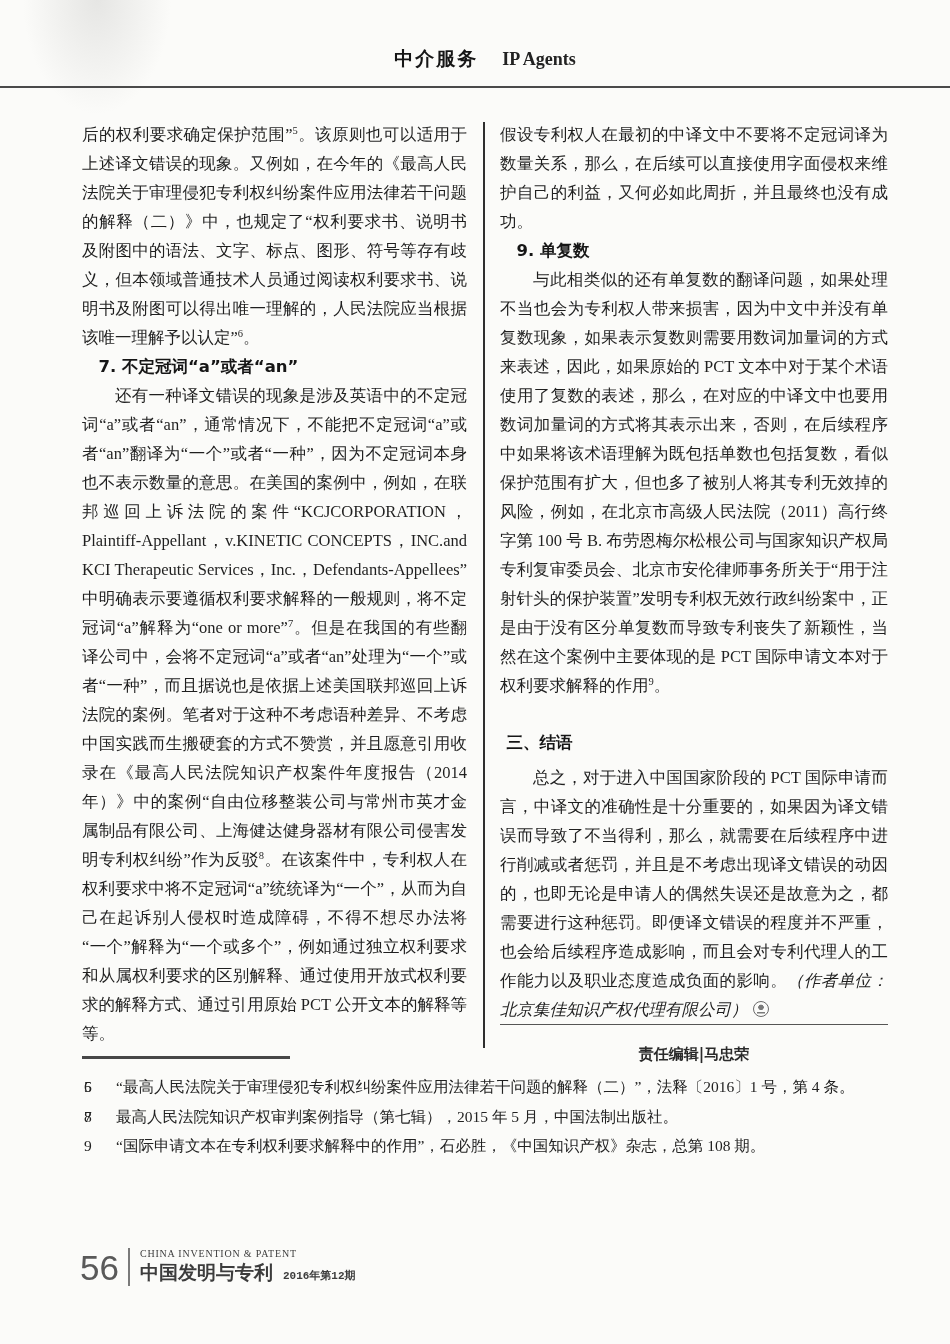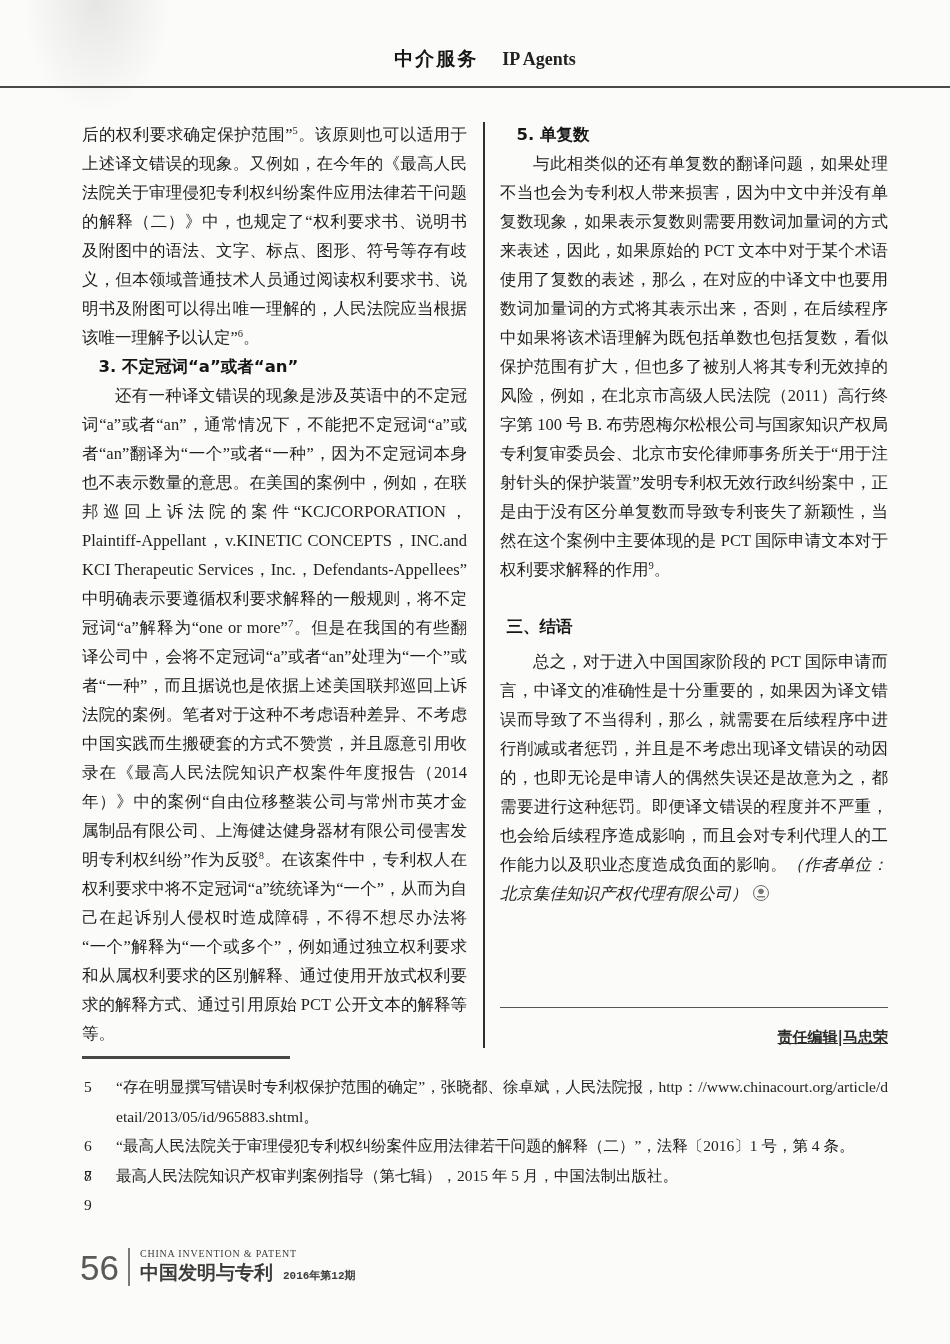--- a/index.html
+++ b/index.html
@@ -29,22 +29,22 @@
     font-family:"DejaVu Sans","Liberation Sans",sans-serif;color:#161616;}
   .section-heading{margin:28px 0 6px;font-weight:bold;font-size:16.5px;line-height:29px;text-indent:.4em;
     font-family:Liberation Sans, sans-serif;color:#161616;}
   sup{font-size:10.5px;line-height:0;}
   .kai{font-style:italic;}
   .end-mark{display:inline-block;width:14px;height:14px;border:1px solid #6a6a6a;border-radius:50%;
     vertical-align:-2px;margin-left:5px;
     background:
       radial-gradient(circle at 50% 38%, #7a7a7a 0 2.5px, rgba(0,0,0,0) 3px),
       linear-gradient(#7a7a7a,#7a7a7a) 50% 78%/8px 1.5px no-repeat;}
-  .editor-box{margin-top:auto;border-top:1.5px solid #555;padding-top:15px;text-align:right;
-    font-size:15px;font-weight:bold;font-family:"DejaVu Sans","Liberation Sans",sans-serif;color:#2a2a2a;text-decoration:underline;}
+  .editor-box{margin-top:auto;border-top:1.5px solid #555;padding-top:15px;text-align:center;
+    font-size:15px;font-weight:bold;font-family:"DejaVu Sans","Liberation Sans",sans-serif;color:#2a2a2a;}
   
   .footnotes{position:absolute;top:1056px;left:82px;width:806px;}
   .fn-rule{width:208px;height:3px;background:#474747;margin-bottom:13px;}
   .fn{position:relative;padding-left:34px;font-size:15.5px;line-height:29.5px;text-align:justify;
     word-break:break-all;margin:0;color:#222;}
   .fn-num{position:absolute;left:2px;top:0;}
   
   .pagefoot{position:absolute;left:80px;top:1248px;display:flex;align-items:center;}
   .pf-num{font-size:35px;color:#595959;font-family:"Liberation Sans","DejaVu Sans",sans-serif;line-height:1;}
   .pf-bar{width:2px;height:38px;background:#7a7a7a;margin:0 10px 0 9px;flex:none;}
@@ -60,42 +60,43 @@
 
   <div class="header">
     <span class="header-zh">中介服务</span>
     <span class="header-en">IP Agents</span>
   </div>
   <div class="header-rule"></div>
 
   <div class="columns">
     <div class="col col-left" id="left-col">
         <p class="para"><span>后的权利要求确定保护范围”</span><sup>5</sup><span>。该原则也可以适用于上述译文错误的现象。又例如，在今年的《最高人民法院关于审理侵犯专利权纠纷案件应用法律若干问题的解释（二）》中，也规定了“权利要求书、说明书及附图中的语法、文字、标点、图形、符号等存有歧义，但本领域普通技术人员通过阅读权利要求书、说明书及附图可以得出唯一理解的，人民法院应当根据该唯一理解予以认定”</span><sup>6</sup><span>。</span></p>
-        <h3 class="num-heading">3. 不定冠词“a”或者“an”</h3>
+        <h3 class="num-heading">7. 不定冠词“a”或者“an”</h3>
         <p class="para indent"><span>还有一种译文错误的现象是涉及英语中的不定冠词“a”或者“an”，通常情况下，不能把不定冠词“a”或者“an”翻译为“一个”或者“一种”，因为不定冠词本身也不表示数量的意思。在美国的案例中，例如，在联邦巡回上诉法院的案件“KCJCORPORATION，Plaintiff-Appellant，v.KINETIC CONCEPTS，INC.and KCI Therapeutic Services，Inc.，Defendants-Appellees”中明确表示要遵循权利要求解释的一般规则，将不定冠词“a”解释为“one or more”</span><sup>7</sup><span>。但是在我国的有些翻译公司中，会将不定冠词“a”或者“an”处理为“一个”或者“一种”，而且据说也是依据上述美国联邦巡回上诉法院的案例。笔者对于这种不考虑语种差异、不考虑中国实践而生搬硬套的方式不赞赏，并且愿意引用收录在《最高人民法院知识产权案件年度报告（2014年）》中的案例“自由位移整装公司与常州市英才金属制品有限公司、上海健达健身器材有限公司侵害发明专利权纠纷”作为反驳</span><sup>8</sup><span>。在该案件中，专利权人在权利要求中将不定冠词“a”统统译为“一个”，从而为自己在起诉别人侵权时造成障碍，不得不想尽办法将“一个”解释为“一个或多个”，例如通过独立权利要求和从属权利要求的区别解释、通过使用开放式权利要求的解释方式、通过引用原始 PCT 公开文本的解释等等。</span></p>
       </div>
     <div class="divider"></div>
     <div class="col col-right" id="right-col">
 
-        <h3 class="num-heading">5. 单复数</h3>
+      <p class="para"><span>假设专利权人在最初的中译文中不要将不定冠词译为数量关系，那么，在后续可以直接使用字面侵权来维护自己的利益，又何必如此周折，并且最终也没有成功。</span></p>
+        <h3 class="num-heading">9. 单复数</h3>
         <p class="para indent"><span>与此相类似的还有单复数的翻译问题，如果处理不当也会为专利权人带来损害，因为中文中并没有单复数现象，如果表示复数则需要用数词加量词的方式来表述，因此，如果原始的 PCT 文本中对于某个术语使用了复数的表述，那么，在对应的中译文中也要用数词加量词的方式将其表示出来，否则，在后续程序中如果将该术语理解为既包括单数也包括复数，看似保护范围有扩大，但也多了被别人将其专利无效掉的风险，例如，在北京市高级人民法院（2011）高行终字第 100 号 B. 布劳恩梅尔松根公司与国家知识产权局专利复审委员会、北京市安伦律师事务所关于“用于注射针头的保护装置”发明专利权无效行政纠纷案中，正是由于没有区分单复数而导致专利丧失了新颖性，当然在这个案例中主要体现的是 PCT 国际申请文本对于权利要求解释的作用</span><sup>9</sup><span>。</span></p>
         <h2 class="section-heading">三、结语</h2>
         <p class="para indent"><span>总之，对于进入中国国家阶段的 PCT 国际申请而言，中译文的准确性是十分重要的，如果因为译文错误而导致了不当得利，那么，就需要在后续程序中进行削减或者惩罚，并且是不考虑出现译文错误的动因的，也即无论是申请人的偶然失误还是故意为之，都需要进行这种惩罚。即便译文错误的程度并不严重，也会给后续程序造成影响，而且会对专利代理人的工作能力以及职业态度造成负面的影响。</span><span class="kai">（作者单位：北京集佳知识产权代理有限公司）</span><span class="end-mark"></span></p>
         <div class="editor-box">责任编辑|马忠荣</div>
     </div>
   </div>
 
   <div class="footnotes">
     <div class="fn-rule"></div>
     <div id="fn-list">
-        <p class="fn"><span class="fn-num">5</span><span>“存在明显撰写错误时专利权保护范围的确定”，张晓都、徐卓斌，人民法院报，http：//www.chinacourt.org/article/detail/2013/05/id/965883.shtml。</span></p>
+        <p class="fn"><span class="fn-num">5</span></p>
         <p class="fn"><span class="fn-num">6</span><span>“最高人民法院关于审理侵犯专利权纠纷案件应用法律若干问题的解释（二）”，法释〔2016〕1 号，第 4 条。</span></p>
         <p class="fn"><span class="fn-num">7</span></p>
         <p class="fn"><span class="fn-num">8</span><span>最高人民法院知识产权审判案例指导（第七辑），2015 年 5 月，中国法制出版社。</span></p>
-        <p class="fn"><span class="fn-num">9</span></p>
+        <p class="fn"><span class="fn-num">9</span><span>“国际申请文本在专利权利要求解释中的作用”，石必胜，《中国知识产权》杂志，总第 108 期。</span></p>
       </div>
   </div>
 
   <div class="pagefoot">
     <div class="pf-num">56</div>
     <div class="pf-bar"></div>
     <div class="pf-lines">
       <div class="pf-en">CHINA INVENTION &amp; PATENT</div>
       <div class="pf-zh-line">
         <span class="pf-zh">中国发明与专利</span>

